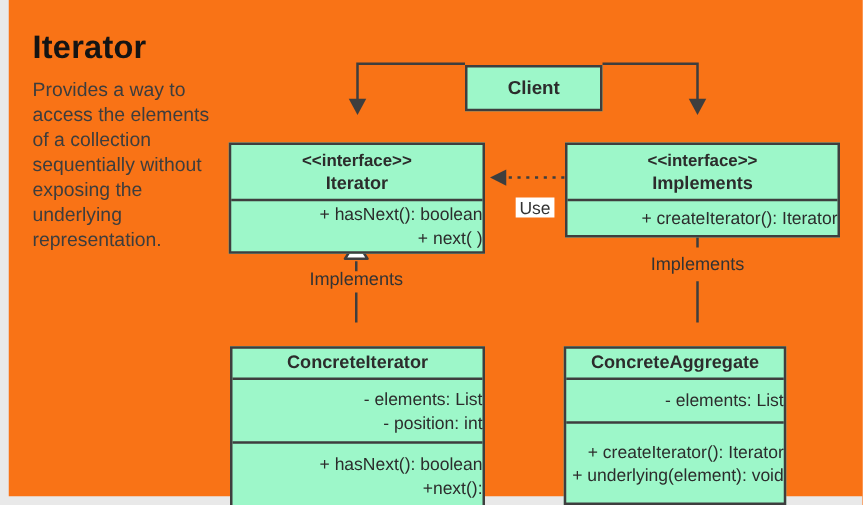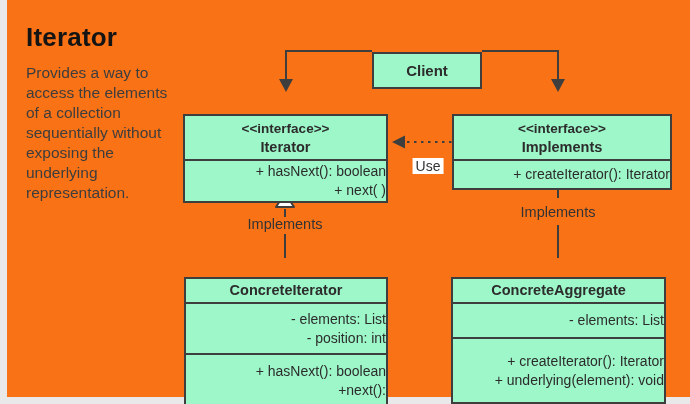--- a/index.html
+++ b/index.html
@@ -82,21 +82,21 @@
 
   #box-aggregate { left: 452px; top: 95px; width: 220px; height: 76px; }
   #box-aggregate .sec-head { height: 43px; }
   #box-aggregate .sec-methods { flex: 1; }
 
   #box-concrete-iterator { left: 184px; top: 258px; width: 204px; height: 132px; }
   #box-concrete-iterator .sec-head { height: 23px; }
   #box-concrete-iterator .sec-attrs { height: 51px; }
   #box-concrete-iterator .sec-methods { flex: 1; }
 
-  #box-concrete-aggregate { left: 451px; top: 258px; width: 215px; height: 127px; }
+  #box-concrete-aggregate { left: 451px; top: 258px; width: 178px; height: 127px; }
   #box-concrete-aggregate .sec-head { height: 23px; }
   #box-concrete-aggregate .sec-attrs { height: 35px; }
   #box-concrete-aggregate .sec-methods { flex: 1; }
 </style>
 </head>
 <body>
 
 <div class="canvas">
 
   <div class="edge-left"></div>

